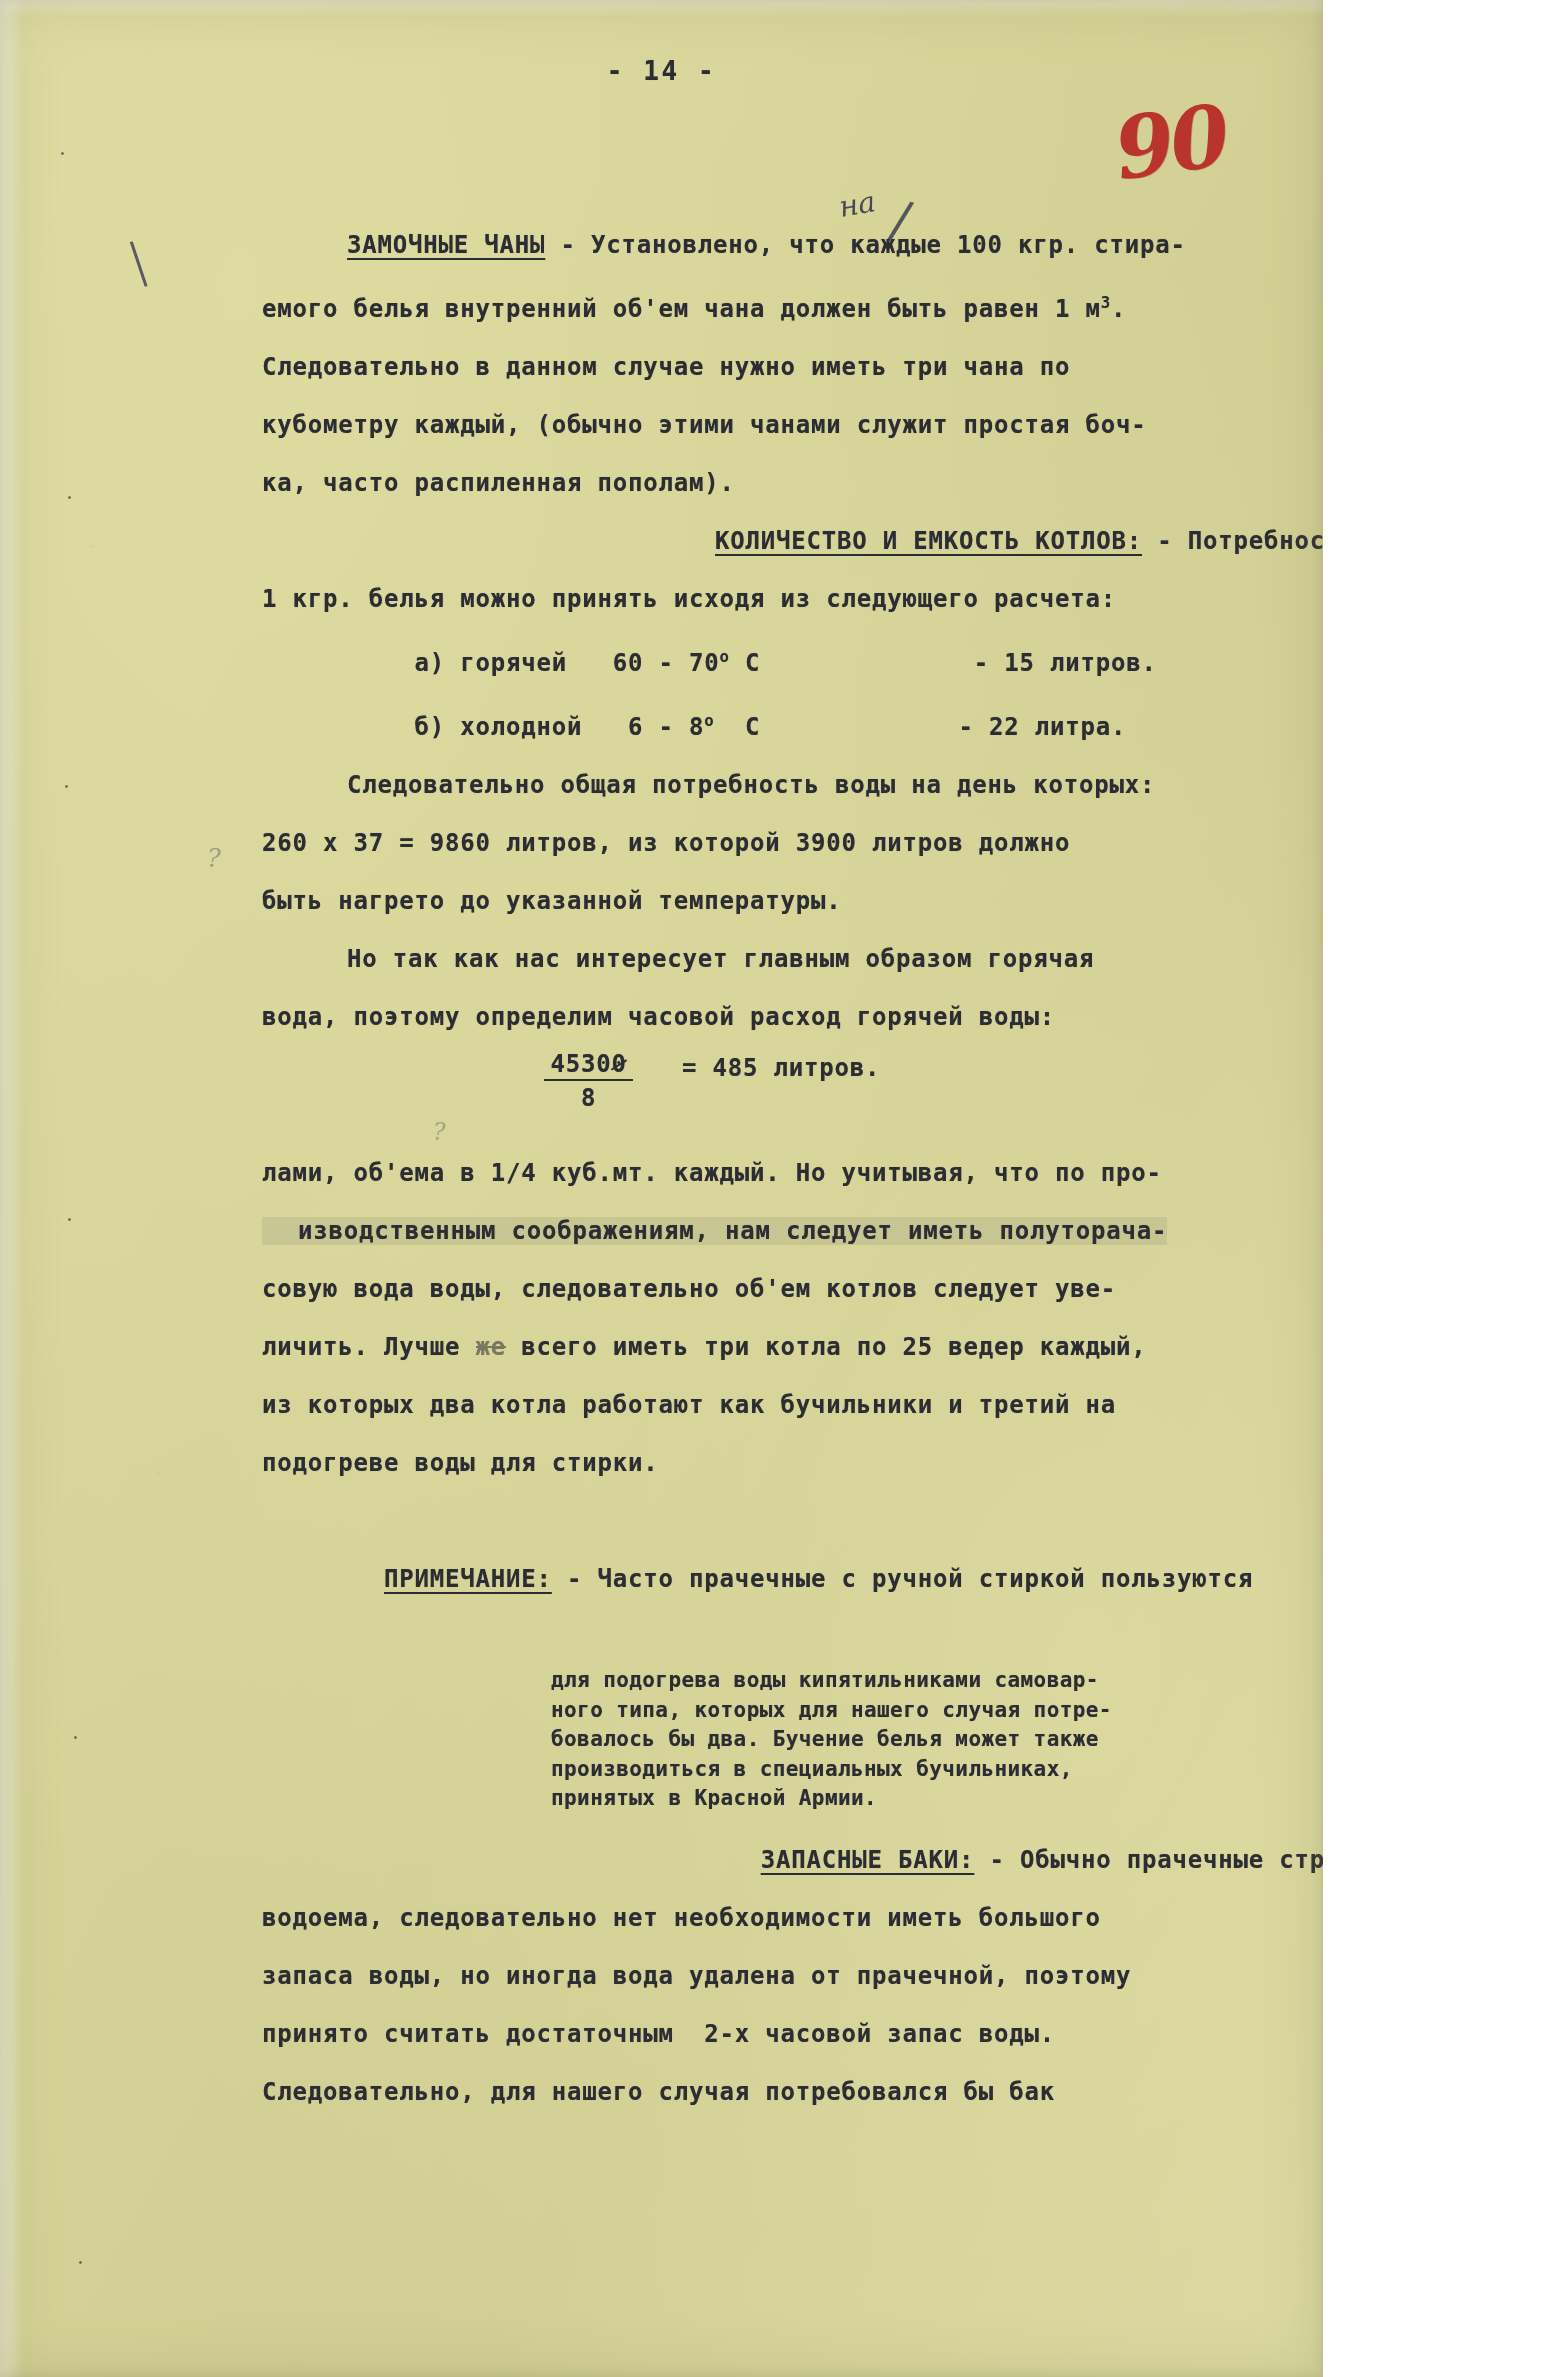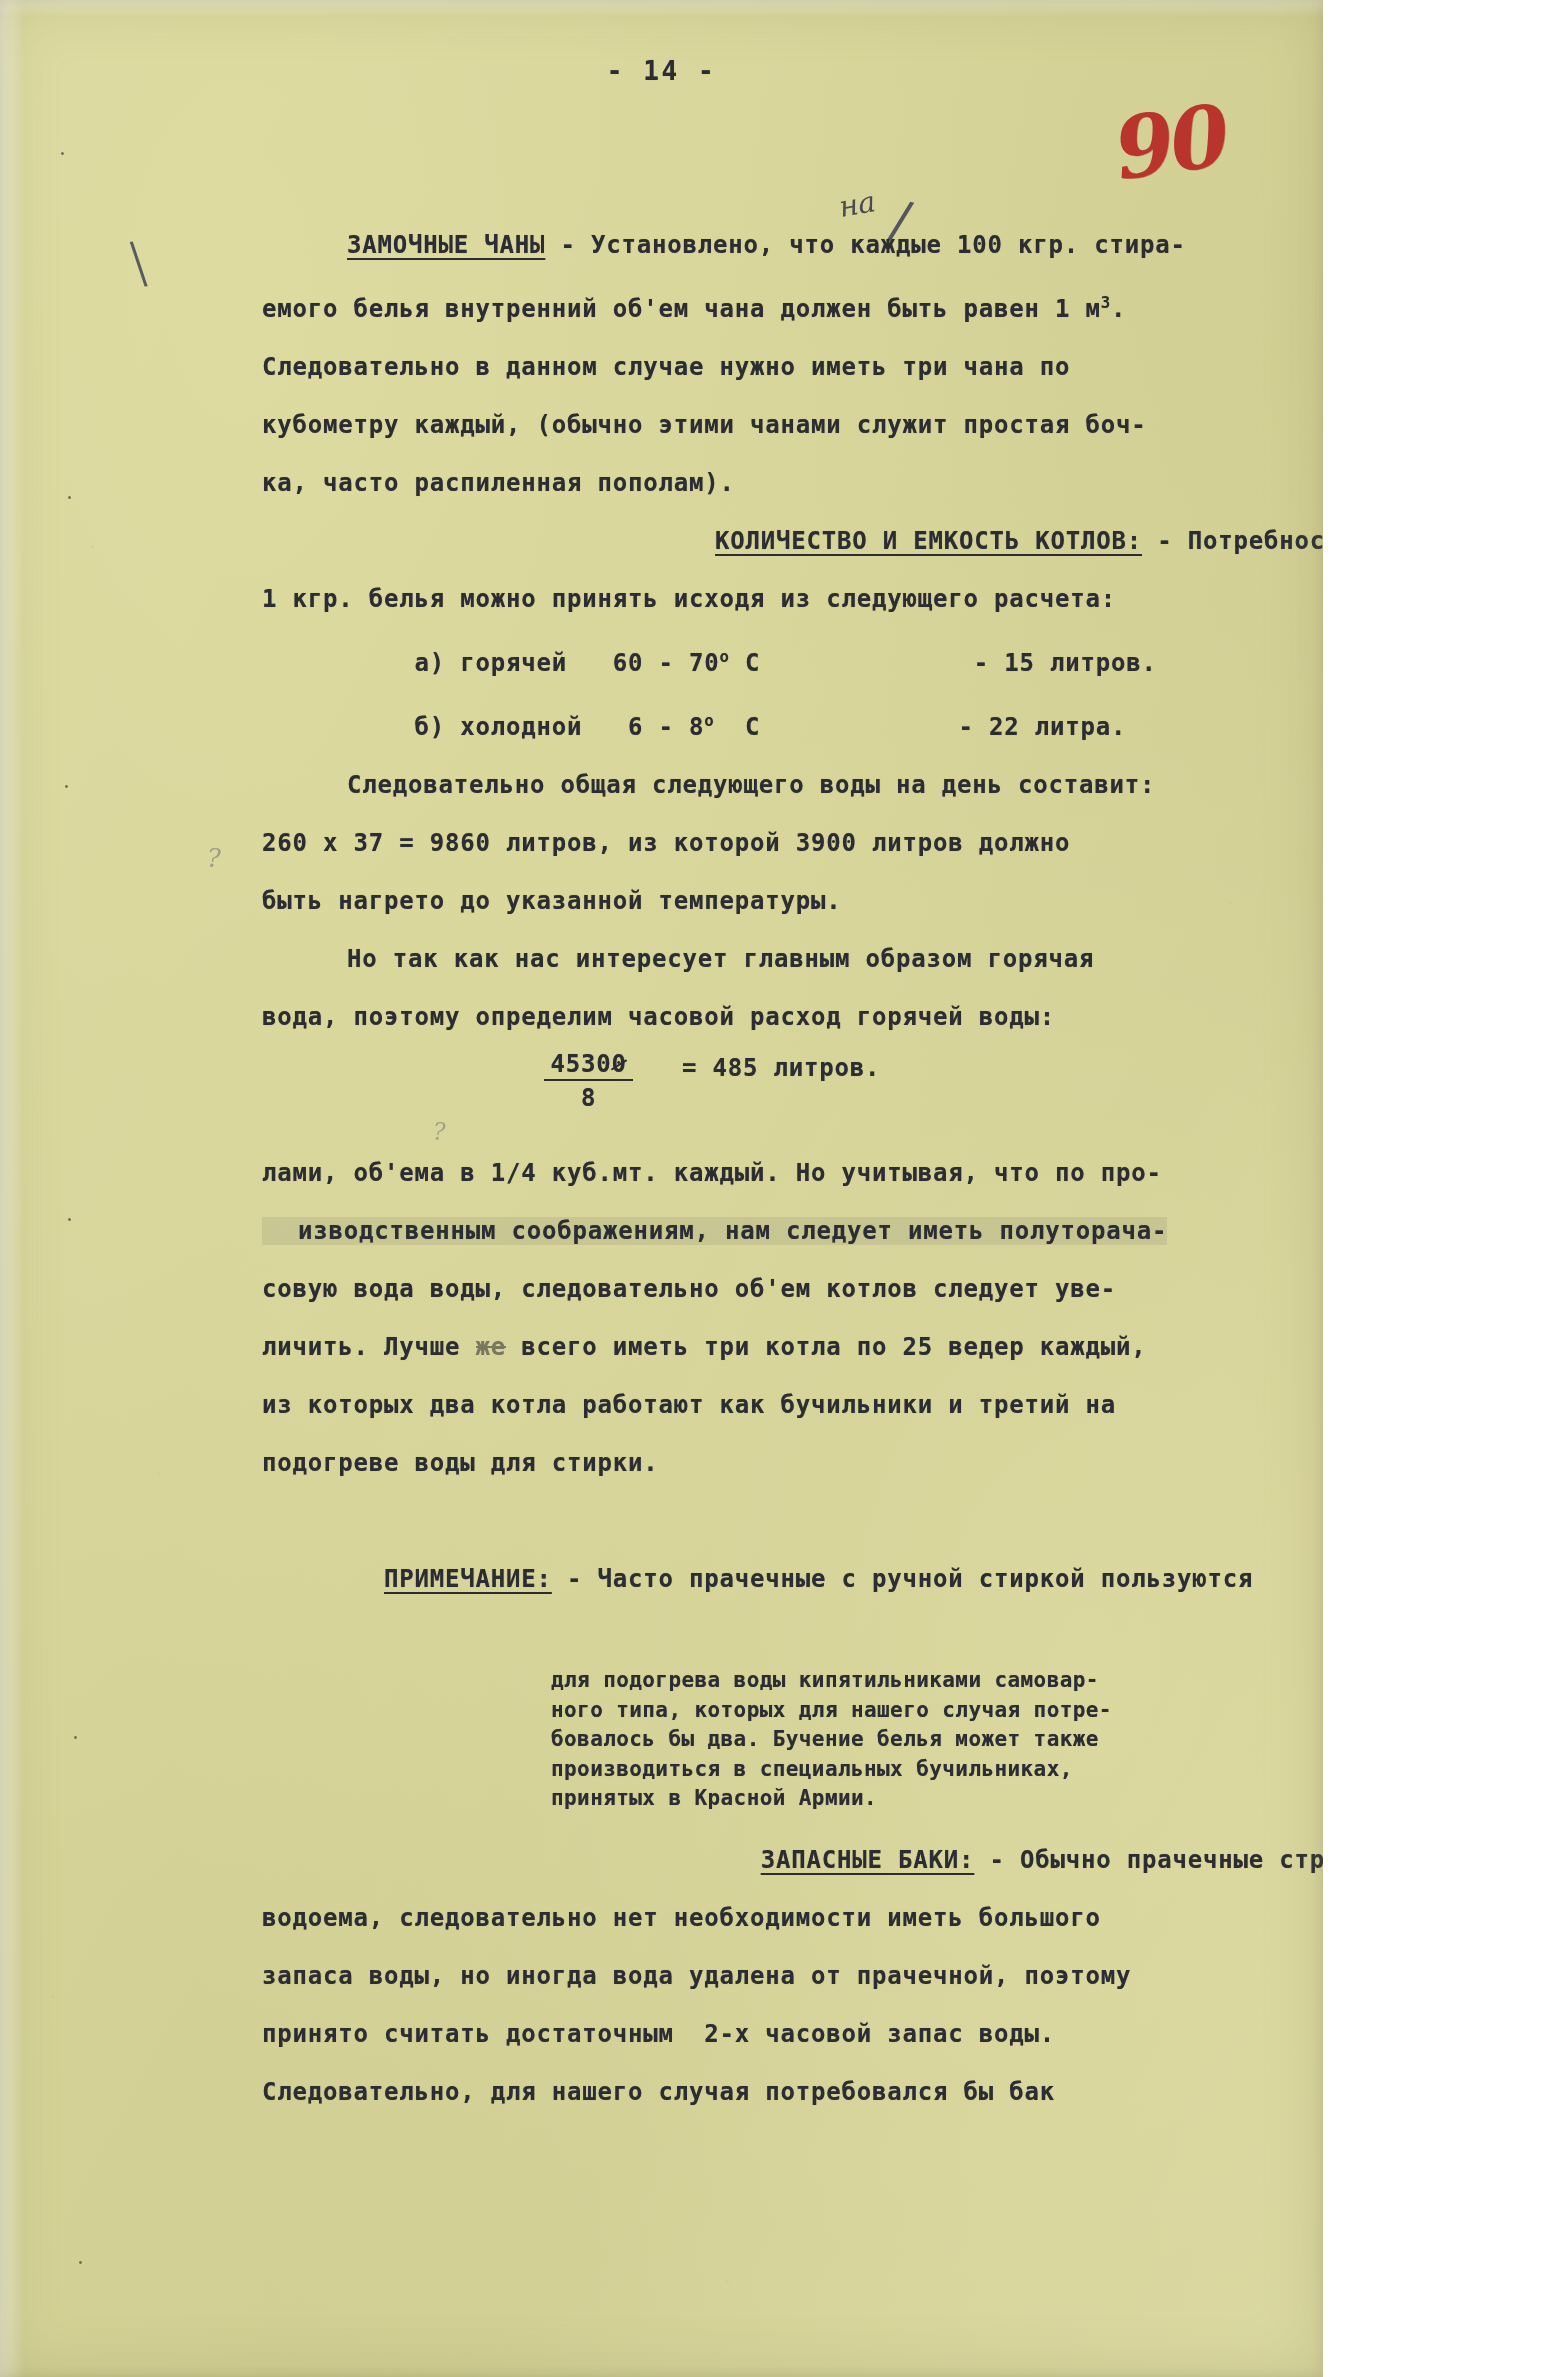--- a/index.html
+++ b/index.html
@@ -246,21 +246,21 @@
     <p class="line typed"><span>ка, часто распиленная пополам).</span></p>
 
     <p class="line typed indent-big"><span class="u">КОЛИЧЕСТВО И ЕМКОСТЬ КОТЛОВ:</span><span> - Потребность в воде на</span></p>
 
     <p class="line typed"><span>1 кгр. белья можно принять исходя из следующего расчета:</span></p>
 
     <p class="line typed"><span>          а) горячей   60 - 70</span><span class="sup">o</span><span> С              - 15 литров.</span></p>
 
     <p class="line typed"><span>          б) холодной   6 - 8</span><span class="sup">o</span><span>  С             - 22 литра.</span></p>
 
-    <p class="line typed indent"><span>Следовательно общая следующего воды на день составит:</span></p>
+    <p class="line typed indent"><span>Следовательно общая потребность воды на день которых:</span></p>
     <p class="line typed"><span>260 х 37 = 9860 литров, из которой 3900 литров должно</span></p>
     <p class="line typed"><span>быть нагрето до указанной температуры.</span></p>
     <p class="line typed indent"><span>Но так как нас интересует главным образом горячая</span></p>
     <p class="line typed"><span>вода, поэтому определим часовой расход горячей воды:</span></p>
 
     <div class="fraction-block">
       <div class="fraction typed">
         <span class="num"><span>4530</span><span class="strike-zero">0</span></span>
         <span class="den">8</span>
       </div>

